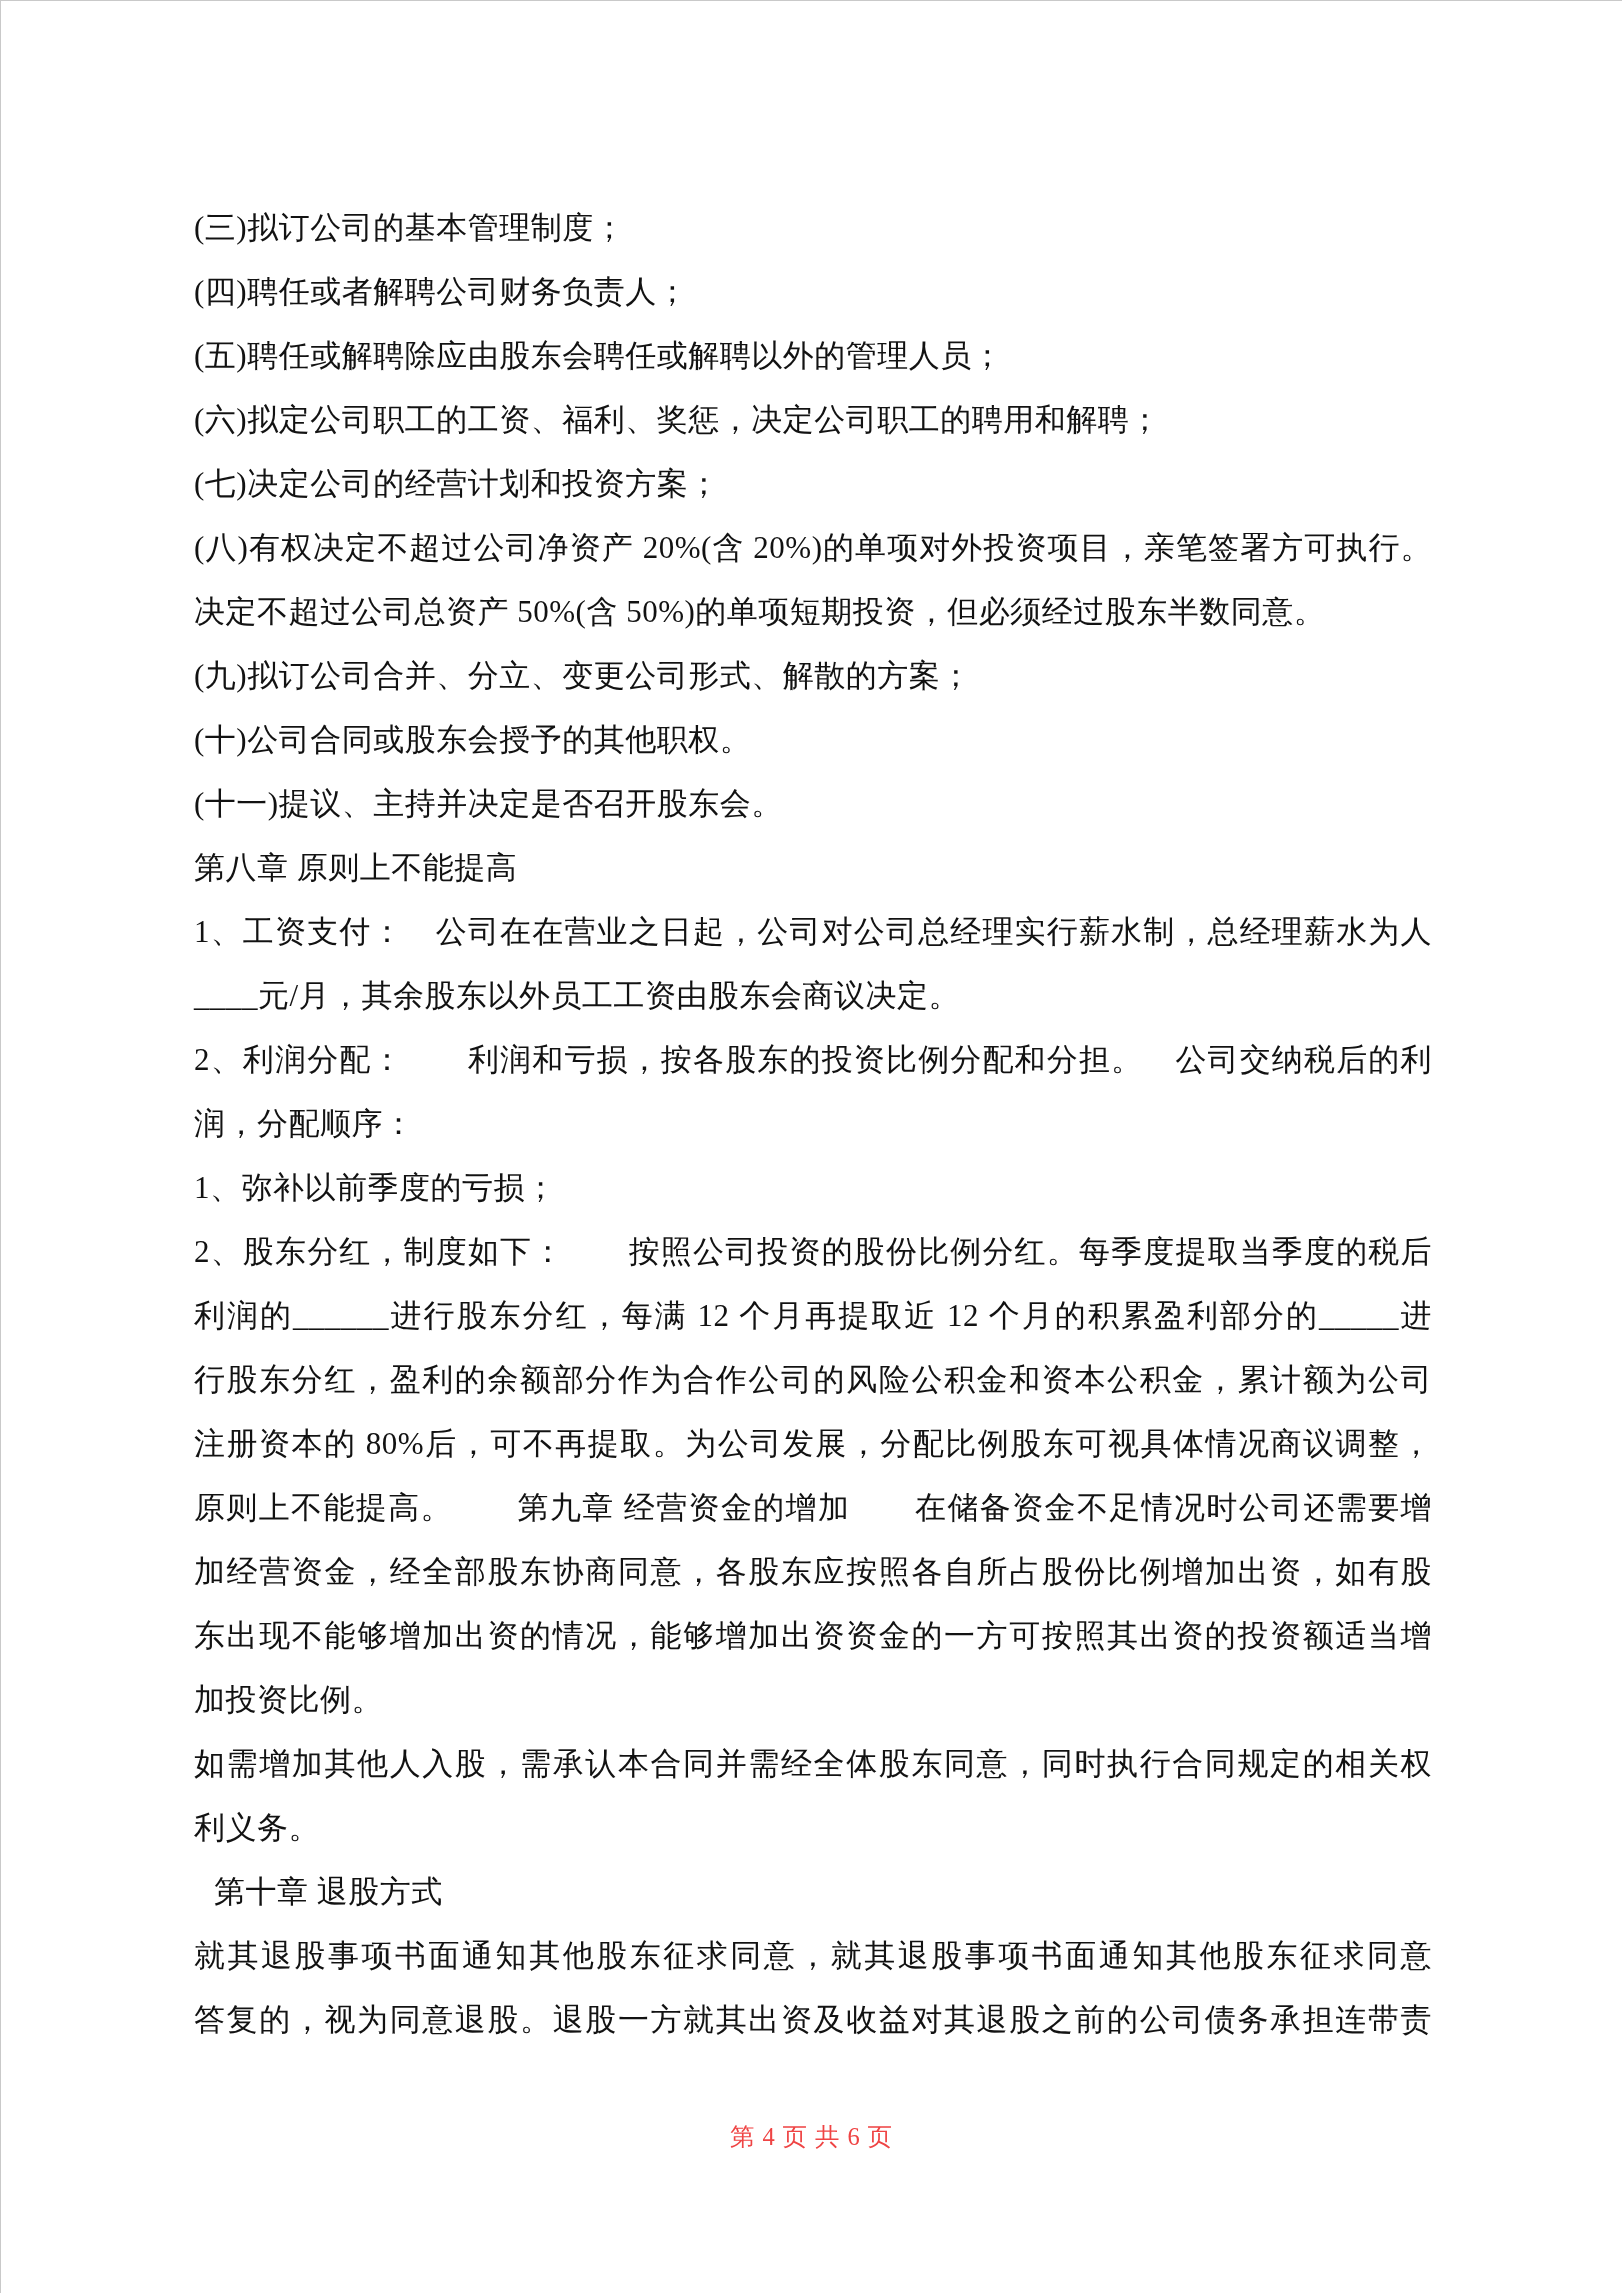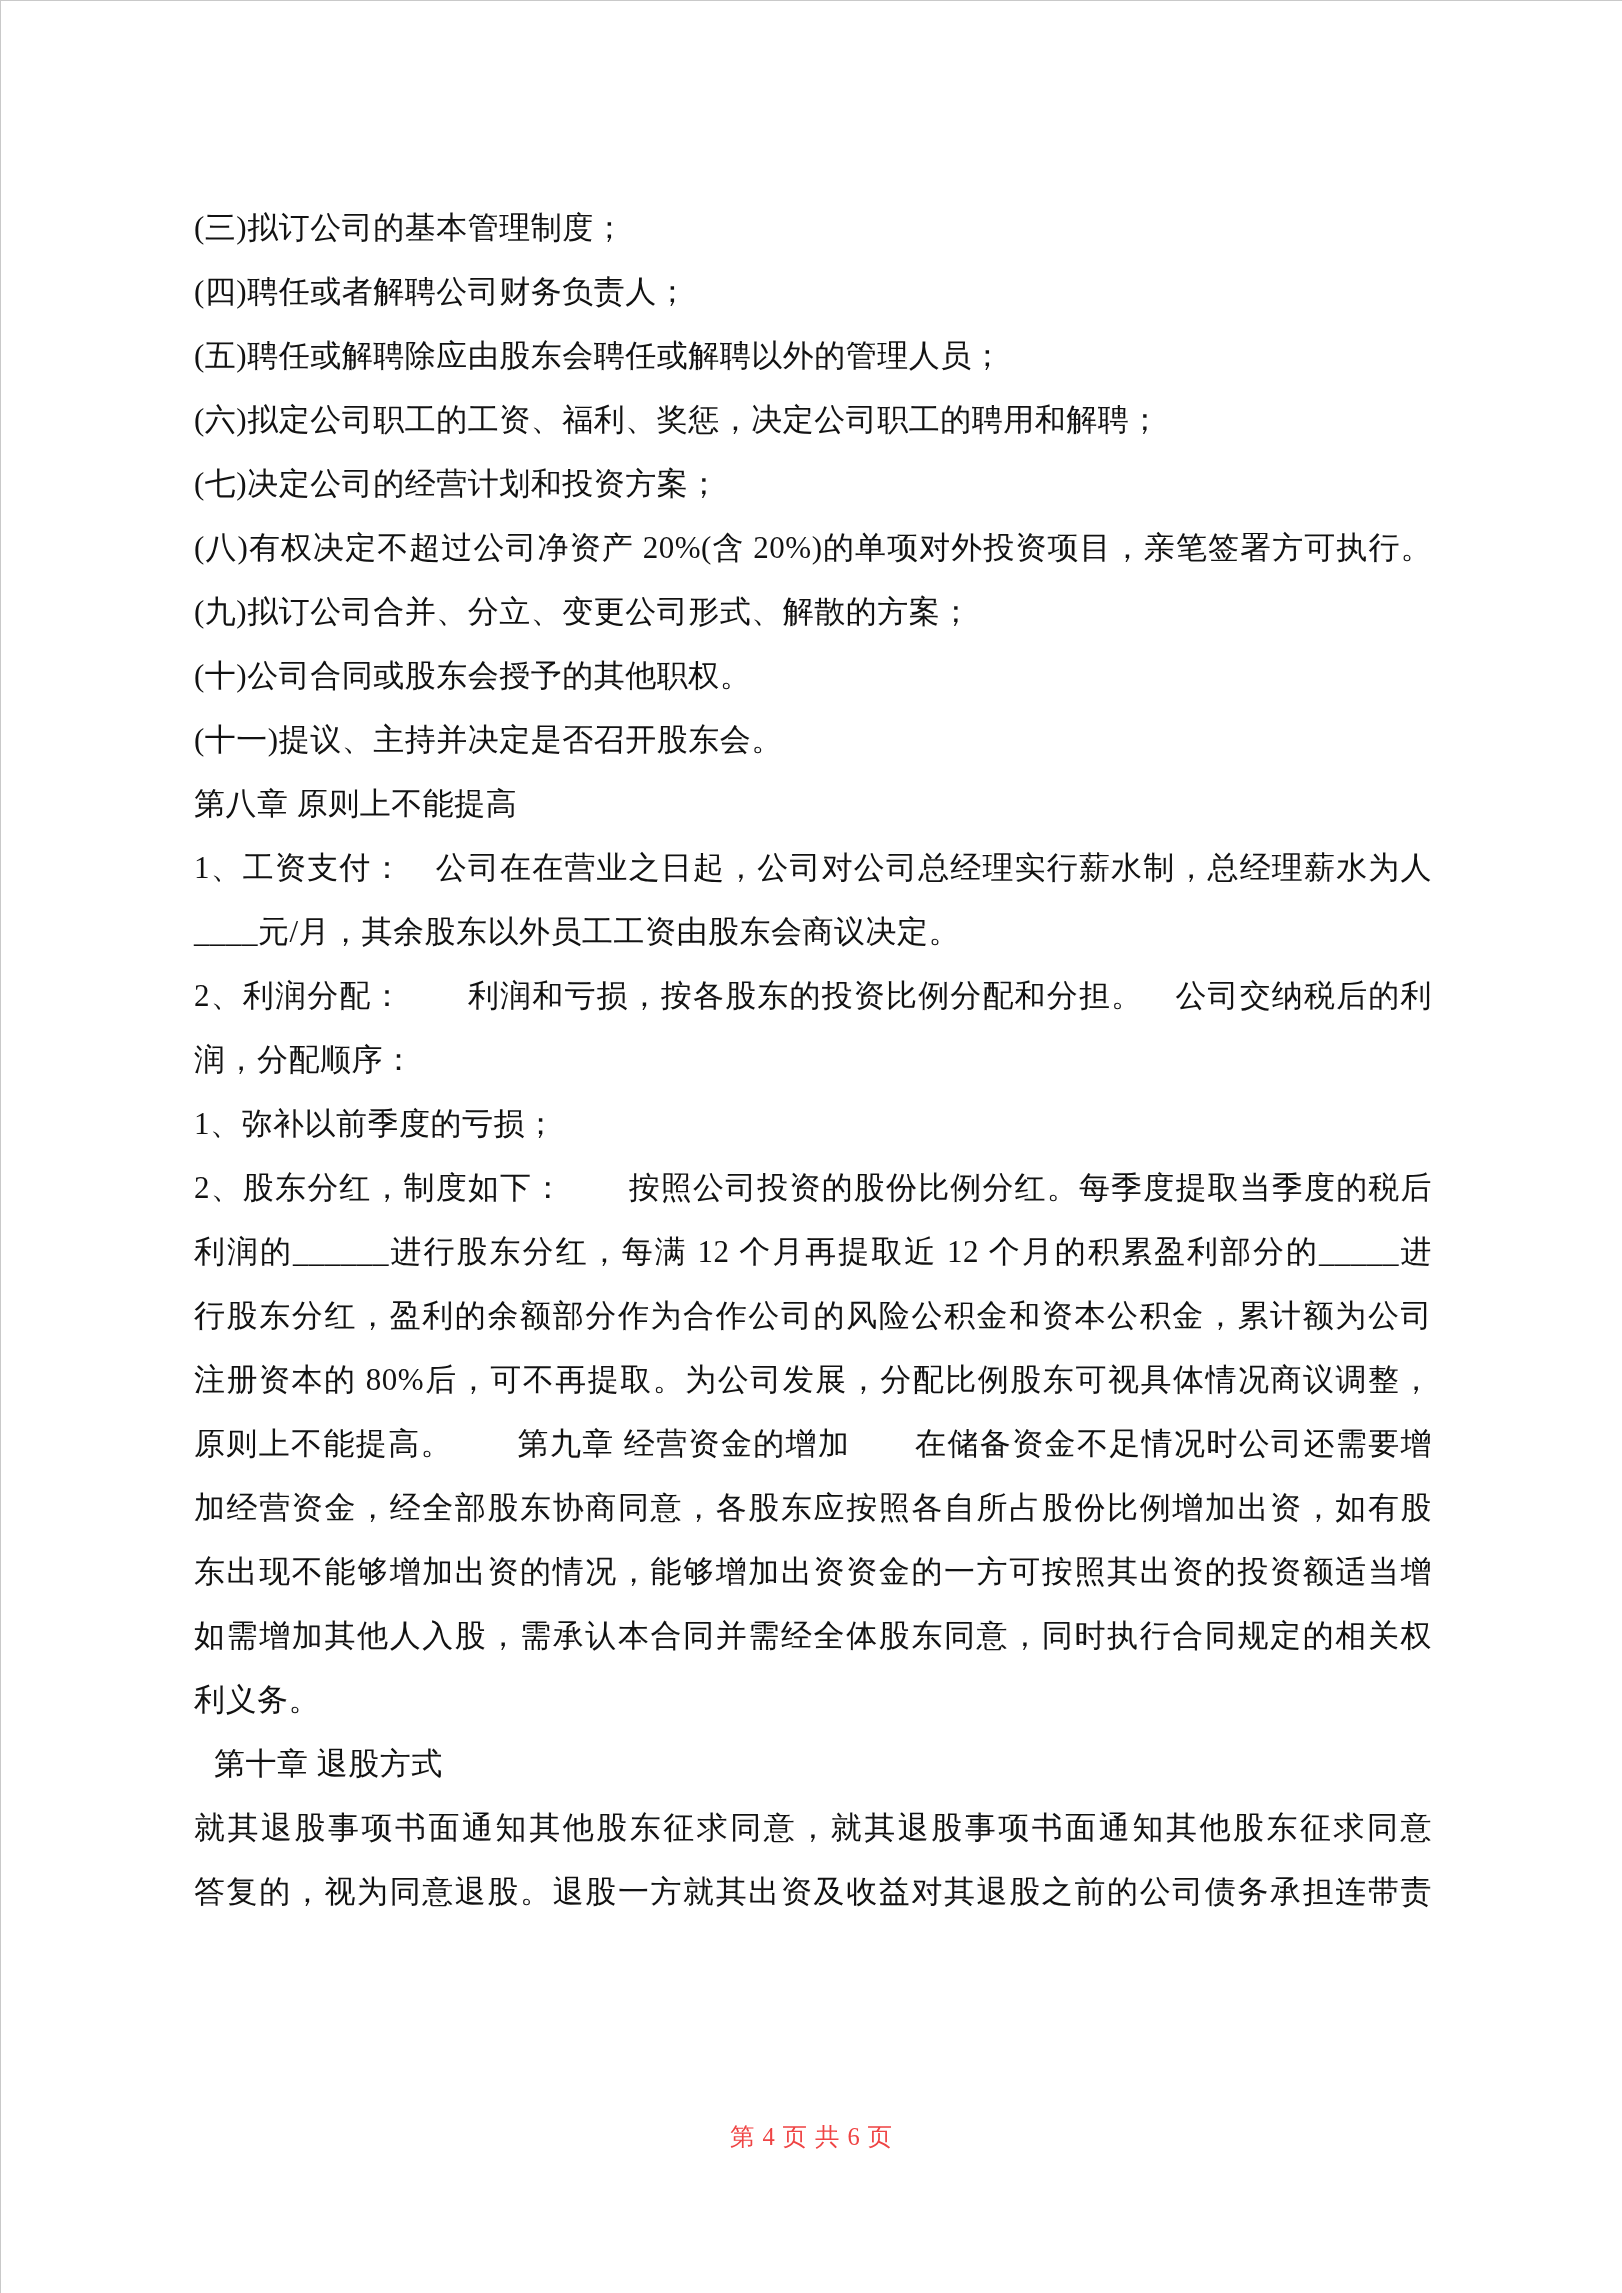--- a/index.html
+++ b/index.html
@@ -56,36 +56,38 @@
 <body>
 
 <div class="page">
   <div class="content">
     <div class="line">(三)拟订公司的基本管理制度；</div>
     <div class="line">(四)聘任或者解聘公司财务负责人；</div>
     <div class="line">(五)聘任或解聘除应由股东会聘任或解聘以外的管理人员；</div>
     <div class="line">(六)拟定公司职工的工资、福利、奖惩，决定公司职工的聘用和解聘；</div>
     <div class="line">(七)决定公司的经营计划和投资方案；</div>
     <div class="line fill">(八)有权决定不超过公司净资产 20%(含 20%)的单项对外投资项目，亲笔签署方可执行。</div>
+    <div class="line">决定不超过公司总资产 50%(含 50%)的单项短期投资，但必须经过股东半数同意。</div>
     <div class="line">(九)拟订公司合并、分立、变更公司形式、解散的方案；</div>
     <div class="line">(十)公司合同或股东会授予的其他职权。</div>
     <div class="line">(十一)提议、主持并决定是否召开股东会。</div>
     <div class="line">第八章 原则上不能提高</div>
     <div class="line fill">1、工资支付：　公司在在营业之日起，公司对公司总经理实行薪水制，总经理薪水为人</div>
     <div class="line">____元/月，其余股东以外员工工资由股东会商议决定。</div>
     <div class="line fill">2、利润分配：　　利润和亏损，按各股东的投资比例分配和分担。　公司交纳税后的利</div>
     <div class="line">润，分配顺序：</div>
     <div class="line">1、弥补以前季度的亏损；</div>
     <div class="line fill">2、股东分红，制度如下：　　按照公司投资的股份比例分红。每季度提取当季度的税后</div>
     <div class="line fill">利润的______进行股东分红，每满 12 个月再提取近 12 个月的积累盈利部分的_____进</div>
     <div class="line fill">行股东分红，盈利的余额部分作为合作公司的风险公积金和资本公积金，累计额为公司</div>
     <div class="line fill">注册资本的 80%后，可不再提取。为公司发展，分配比例股东可视具体情况商议调整，</div>
     <div class="line fill">原则上不能提高。　　第九章 经营资金的增加　　在储备资金不足情况时公司还需要增</div>
     <div class="line fill">加经营资金，经全部股东协商同意，各股东应按照各自所占股份比例增加出资，如有股</div>
     <div class="line fill">东出现不能够增加出资的情况，能够增加出资资金的一方可按照其出资的投资额适当增</div>
+    <div class="line">加投资比例。</div>
     <div class="line fill">如需增加其他人入股，需承认本合同并需经全体股东同意，同时执行合同规定的相关权</div>
     <div class="line">利义务。</div>
     <div class="line indent">第十章 退股方式</div>
     <div class="line fill">就其退股事项书面通知其他股东征求同意，就其退股事项书面通知其他股东征求同意</div>
     <div class="line fill">答复的，视为同意退股。退股一方就其出资及收益对其退股之前的公司债务承担连带责</div>
   </div>
   <div class="footer">第 4 页 共 6 页</div>
 </div>
 
 

